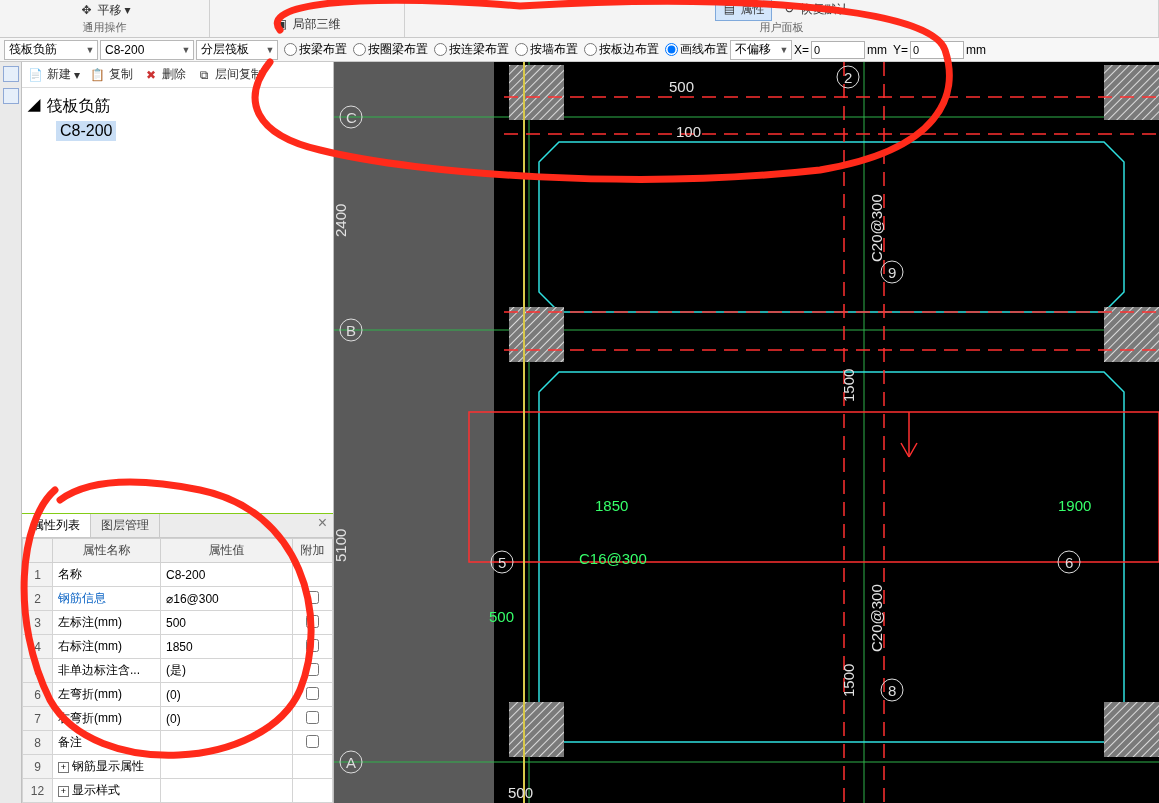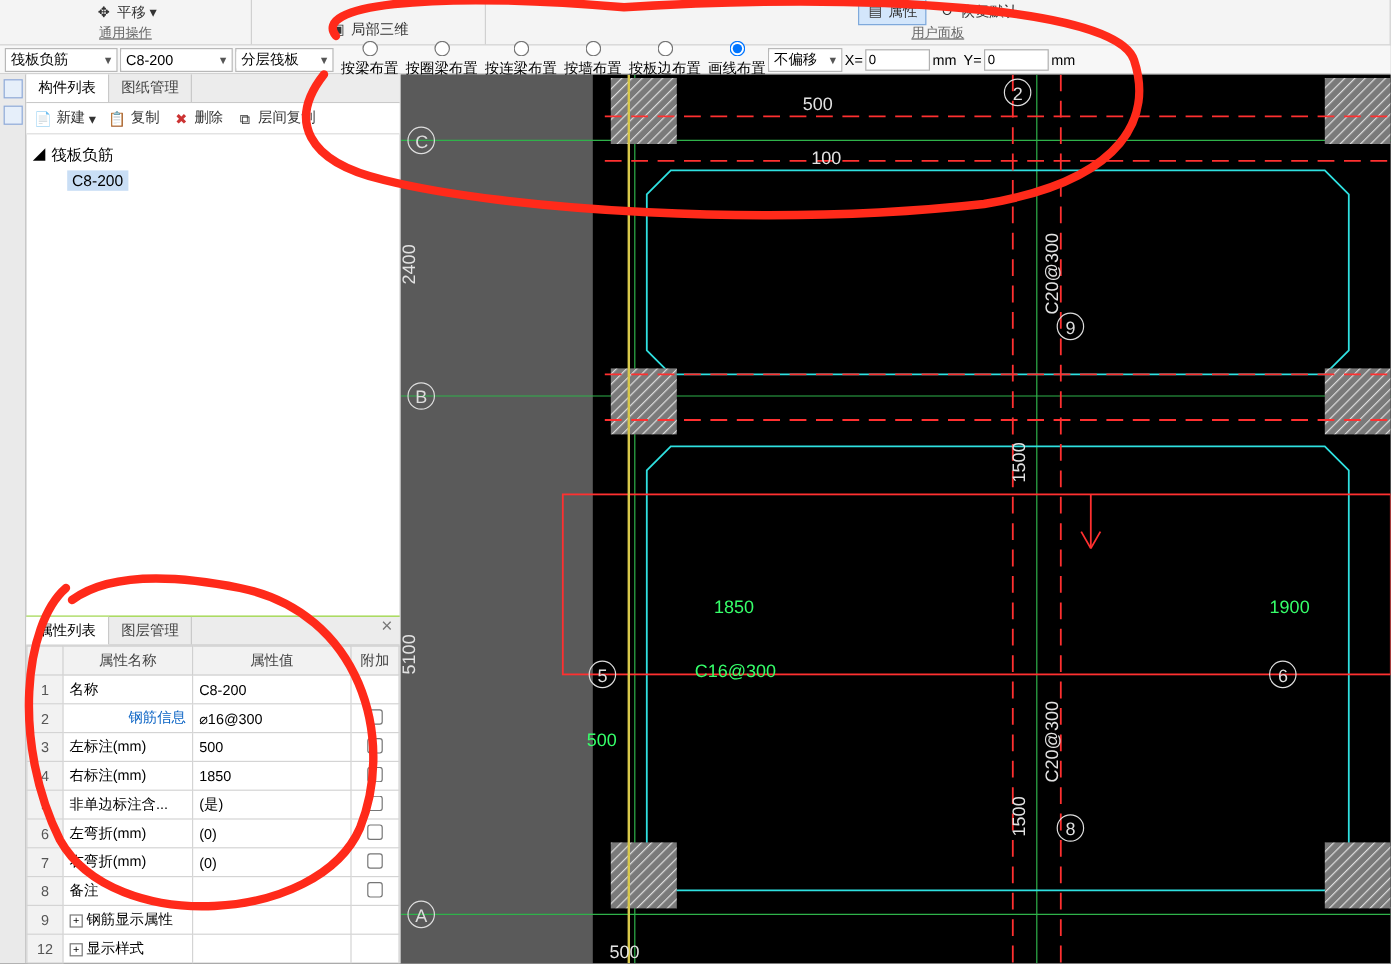--- a/index.html
+++ b/index.html
@@ -2,61 +2,61 @@
 <html><head>
 <meta charset="utf-8">
 <style>
 * { box-sizing: border-box; margin: 0; padding: 0; font-family: "Microsoft YaHei", Arial, sans-serif; }
 body { width: 1159px; height: 803px; background: #fff; overflow: hidden; position: relative; }
 
 
 .ribbon { display: flex; height: 38px; border-bottom: 1px solid #c9c9c9; background: #f4f4f4; }
 .ribbon .group { display: flex; flex-direction: column; align-items: center; justify-content: flex-end; padding: 0 10px; border-right: 1px solid #d0d0d0; font-size: 12px; color: #555; }
 .ribbon .group .icons { display: flex; gap: 10px; align-items: center; height: 22px; }
-.ribbon .group .label { font-size: 11px; color: #666; padding-bottom: 2px; text-decoration: underline; }
+.ribbon .group .label { font-size: 11px; color: #666; padding-bottom: 2px; }
 .icn { width: 16px; height: 16px; display: inline-flex; align-items: center; justify-content: center; }
 .btnlbl { font-size: 12px; color: #333; display: flex; align-items: center; gap: 3px; }
 
 
 .tbar2 { display: flex; align-items: center; height: 24px; border-bottom: 1px solid #c9c9c9; background: #f7f7f7; padding: 0 4px; gap: 2px; font-size: 12px; }
 .combo { display: flex; align-items: center; height: 20px; border: 1px solid #b8b8b8; background: #fff; }
 .combo input { border: 0; font-size: 12px; padding: 0 4px; outline: none; }
 .combo .dd { width: 14px; text-align: center; color: #555; font-size: 9px; }
-.radiolbl { display: flex; align-items: center; gap: 2px; margin-left: 4px; flex-direction: column; }
+.radiolbl { display: flex; gap: 2px; margin-left: 4px; }
 .radiolbl input[type=radio]{ margin:0; }
 .numbox { width: 54px; height: 18px; border: 1px solid #b0b0b0; font-size: 11px; padding: 0 2px; }
 
 
 .main { display: flex; height: calc(100% - 62px); }
 .left { width: 312px; display: flex; flex-direction: column; border-right: 1px solid #c0c0c0; }
 .right { flex: 1; background: #5a5a5a; position: relative; overflow: hidden; }
 
 
 .pnl-head { display: flex; background: #ececec; border-bottom: 1px solid #c9c9c9; height: 24px; }
 .pnl-tab { padding: 3px 10px; font-size: 12px; color: #444; border-right: 1px solid #c9c9c9; }
 .pnl-tab.active { background: #fff; color: #000; }
 .pnl-tbar { display: flex; align-items: center; height: 26px; background: #fff; border-bottom: 1px solid #dcdcdc; padding: 0 6px; gap: 10px; font-size: 12px; }
 .pnl-tbar span { color: #333; display: flex; align-items: center; gap: 3px; cursor: pointer; }
 .search { height: 24px; border-bottom: 1px solid #e0e0e0; }
 .search input { width: 100%; height: 100%; border: 0; font-size: 12px; padding: 0 6px; color: #888; outline: none; }
-.tree { flex: 1; padding: 6px 4px; font-size: 13px; overflow: auto; }
+.tree { flex: 1; padding: 6px 4px; font-size: 16px; overflow: auto; }
 .tree .node { padding: 2px 0; }
 .tree .child { margin-left: 30px; margin-top: 2px; }
 .tree .sel { background: #c9def5; padding: 1px 4px; display: inline-block; }
 
 
 .prop { border-top: 1px solid #84cc16; display: flex; flex-direction: column; }
 .prop .pnl-head .close { margin-left: auto; padding: 0 6px; color: #777; }
 .prop table { width: 100%; border-collapse: collapse; font-size: 12px; }
 .prop th { background: #f2f2f2; border: 1px solid #d0d0d0; text-align: center; font-weight: normal; padding: 3px 4px; color: #444; margin-left: 24px; }
 .prop td { border: 1px solid #d4d4d4; padding: 3px 5px; }
 .prop td.rn { background: #f2f2f2; text-align: center; width: 30px; color: #555; }
 .prop td.nm { width: 108px; }
 .prop td.add { width: 40px; text-align: center; }
-.prop td.link { color: #0a63c4; text-align: right; }
+.prop td.link { color: #0a63c4; }
 .prop input[type=checkbox]{ }
 .expand { display:inline-block; width:11px; height:11px; border:1px solid #777; font-size:9px; line-height:9px; text-align:center; margin-right:3px; }
 
 .sidebar-strip { width: 22px; background:#eaeaea; border-right:1px solid #c0c0c0; display:flex; flex-direction:column; align-items:center; padding-top:4px; gap:6px; }
 .sidebar-strip .sb { width:16px; height:16px; border:1px solid #8fa9d6; background:#e6effa; }
 
 
 .canvas-svg { position:absolute; inset:0; }
 
 
@@ -146,24 +146,20 @@
   <span>mm</span>
 </div>
 
 <div class="main">
   <div class="sidebar-strip">
     <div class="sb"></div>
     <div class="sb"></div>
   </div>
   <div class="left">
 
-    <div class="pnl-head">
-      <div class="pnl-tab active">构件列表</div>
-      <div class="pnl-tab">图纸管理</div>
-    </div>
     <div class="pnl-tbar">
       <span><span class="icn">📄</span><span>新建</span> ▾</span>
       <span>
           <span class="icn">📋</span>
           <span>复制</span>
         </span>
       <span>
           <span class="icn" style="color:#c33">✖</span>
           <span>删除</span>
         </span>

